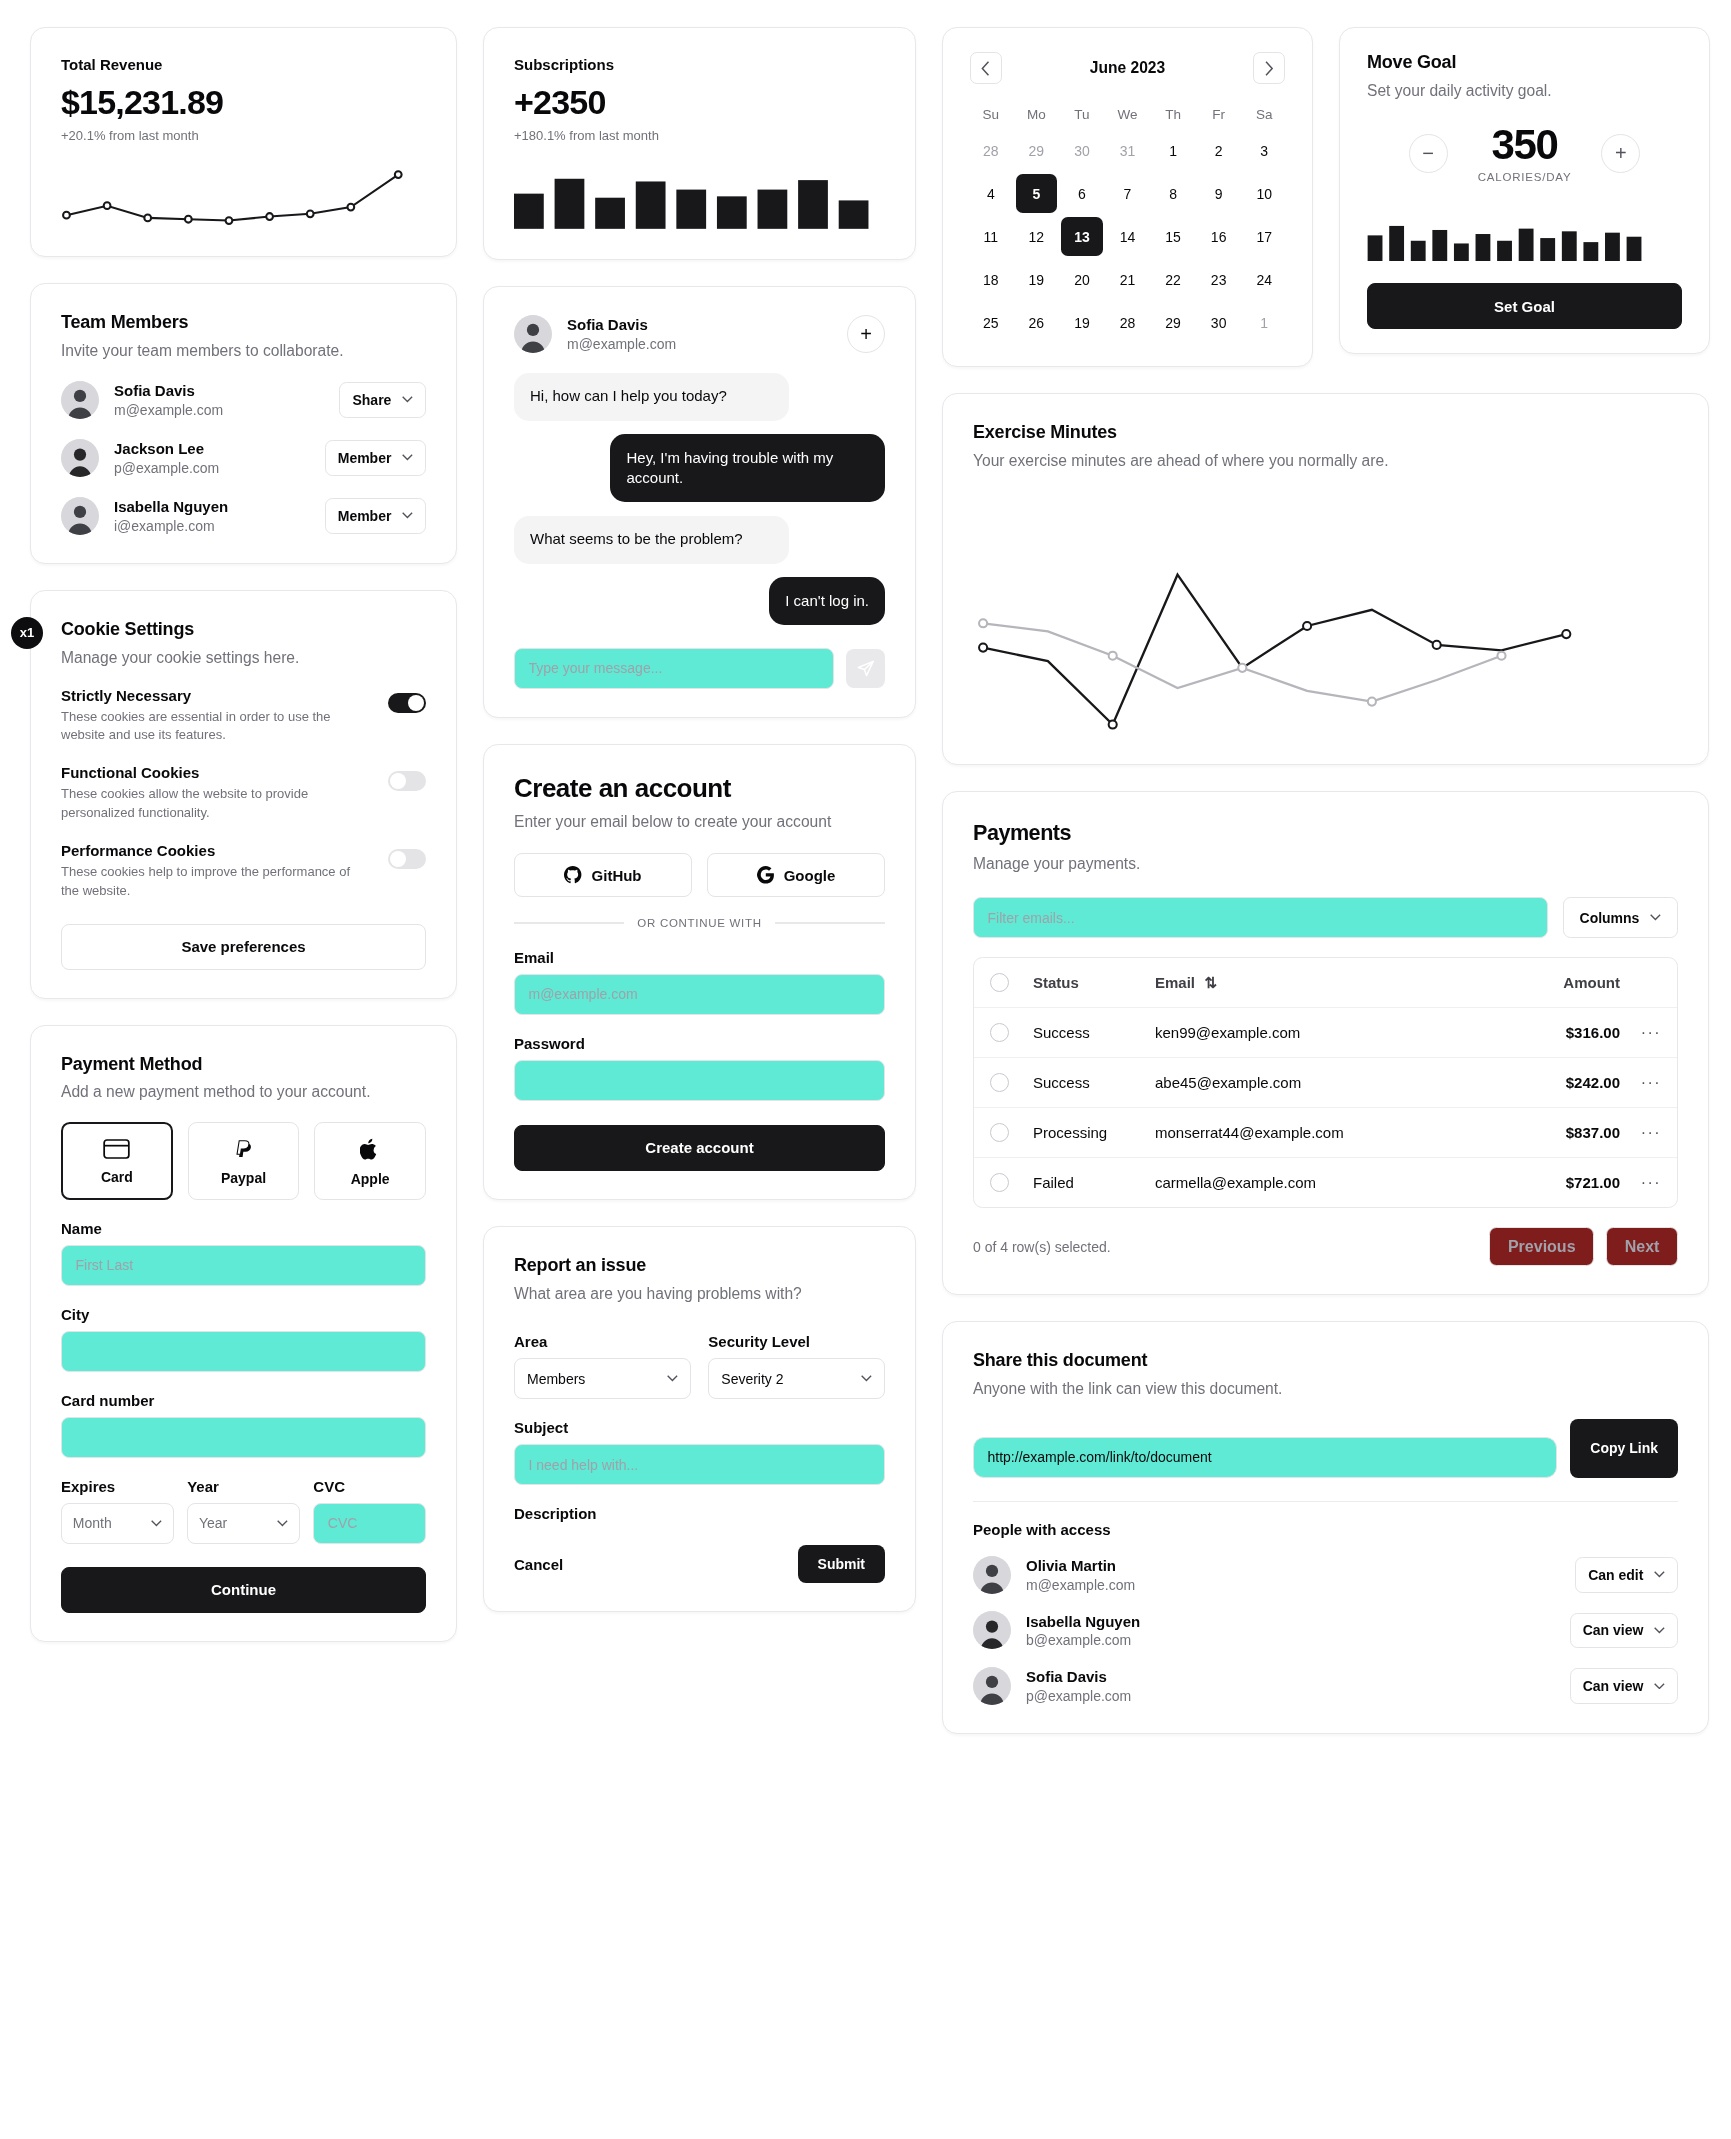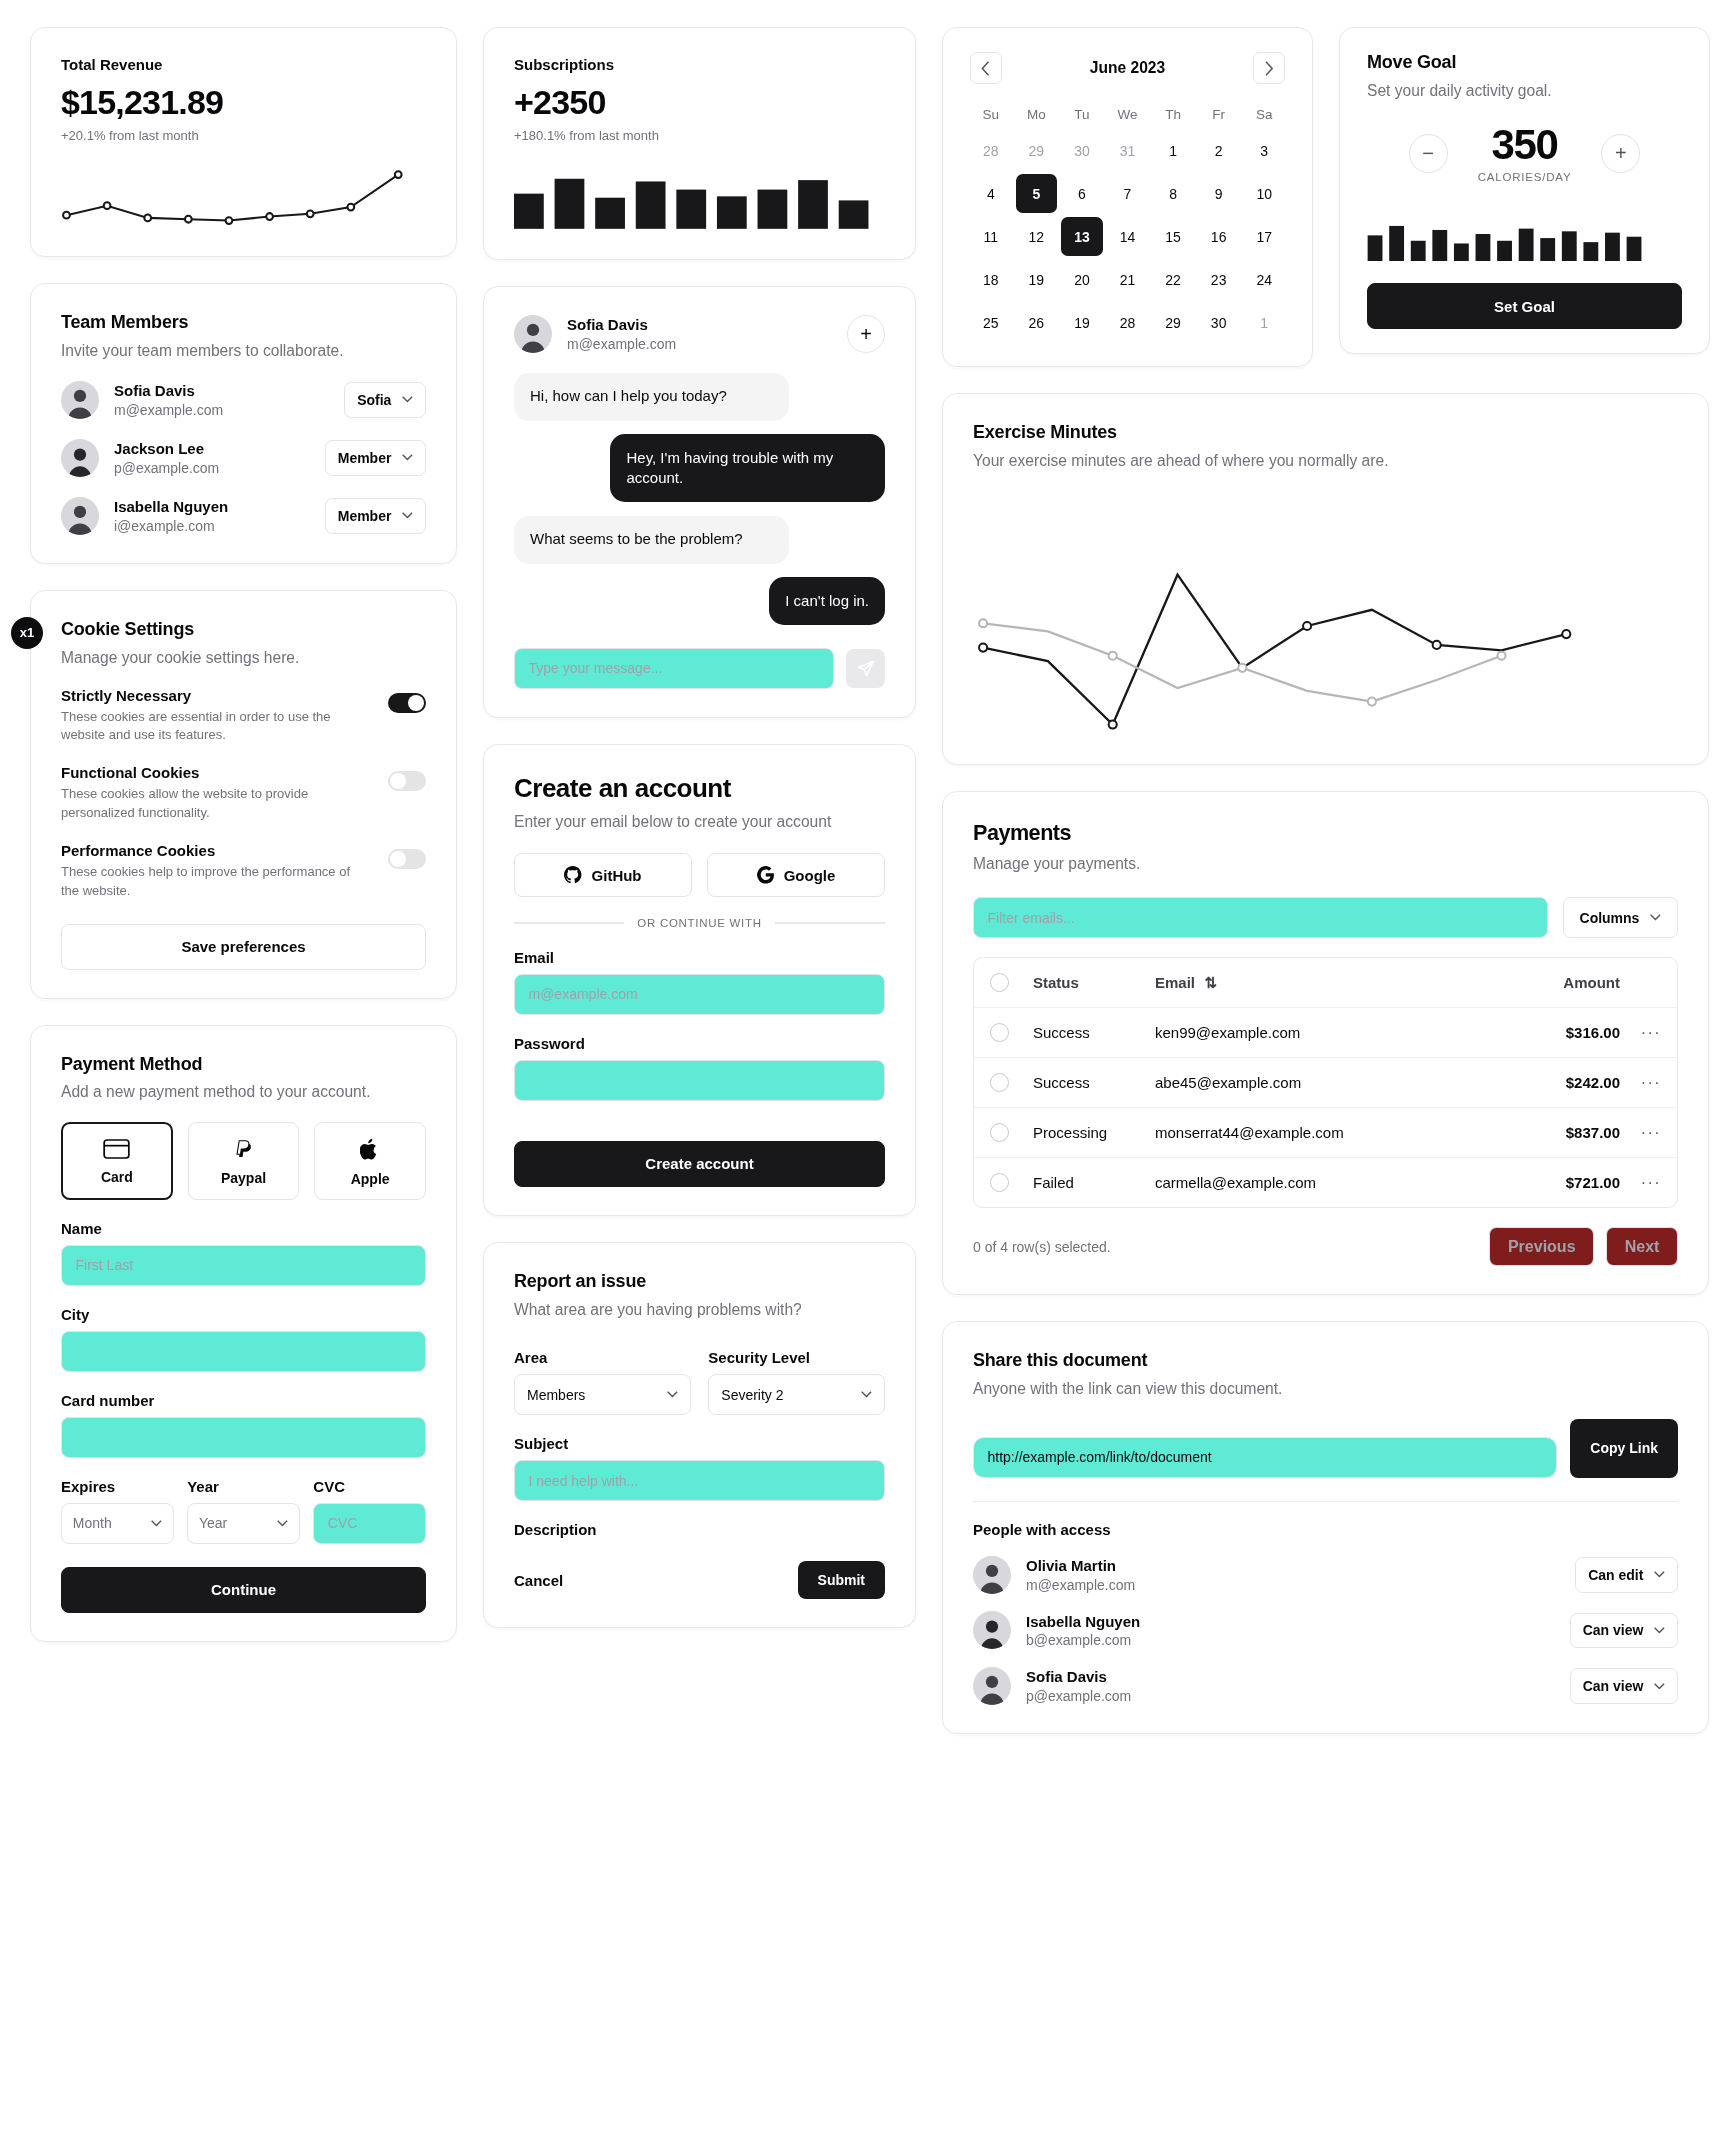--- a/index.html
+++ b/index.html
@@ -255,21 +255,21 @@
               <circle cx="28" cy="28" r="28" fill="#d7d7dc"></circle>
               <circle cx="28" cy="22" r="9" fill="#3f3f46"></circle>
               <path d="M10 56c2-11 9-17 18-17s16 6 18 17z" fill="#3f3f46"></path>
             </svg>
         </div>
         <div class="member-info">
           <div class="member-name">Sofia Davis</div>
           <div class="member-mail">m@example.com</div>
         </div>
         <div class="select-btn">
-          <span>Sofia</span>
+          <span>Share</span>
           <svg class="chev" viewBox="0 0 16 10">
               <path d="M1 1l7 7 7-7" fill="none" stroke="#52525b" stroke-width="2"></path>
             </svg>
         </div>
       </div>
 
       <div class="member-row">
         <div class="avatar">
           <svg width="38" height="38" viewBox="0 0 56 56">
               <circle cx="28" cy="28" r="28" fill="#d7d7dc"></circle>
@@ -498,21 +498,21 @@
       </div>
 
       <div class="divider-text">OR CONTINUE WITH</div>
 
       <div class="field-label">Email</div>
       <input class="input" placeholder="m@example.com" style="">
 
       <div class="field-label">Password</div>
       <input class="input" type="password" style="">
 
-      <div style="margin-top:40px">
+      <div style="margin-top:24px">
         <div class="btn btn-dark">Create account</div>
       </div>
     </div>
 
     <div class="card">
       <div class="t-title">Report an issue</div>
       <div class="t-sub">What area are you having problems with?</div>
 
       <div class="two" style="margin-top:9.5px">
         <div>

